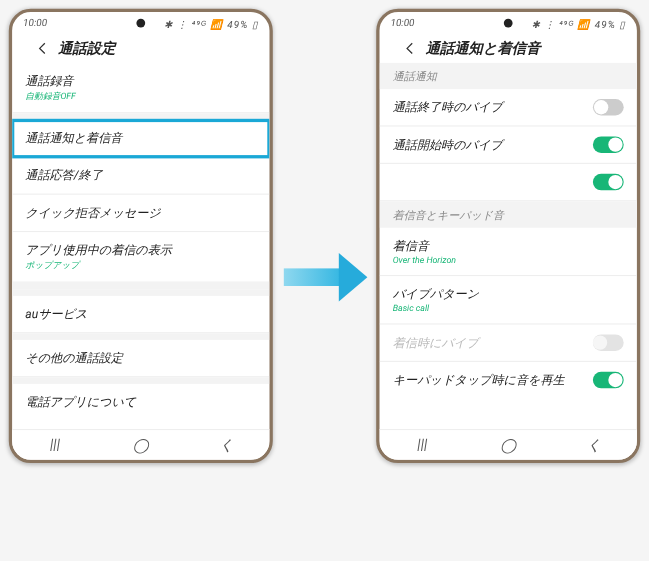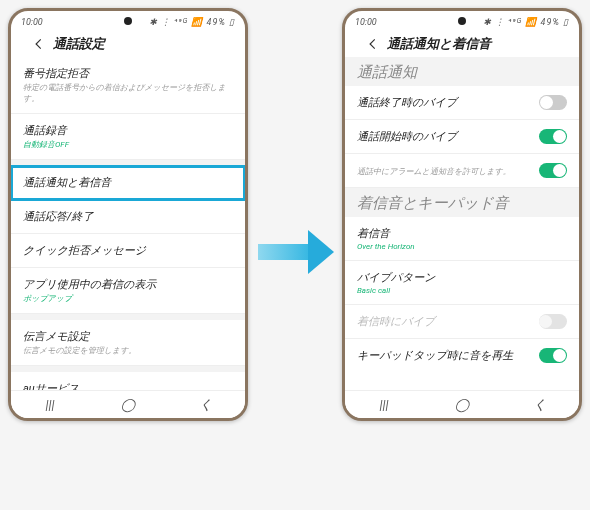--- a/index.html
+++ b/index.html
@@ -39,21 +39,21 @@
     padding: 6px 8px 8px 20px;
   }
   .header .back {
     width: 16px; height: 16px; display: flex; align-items: center; justify-content: center;
     margin-right: 6px;
   }
   .header .title {
     font-size: 13px; font-weight: 600; color: #222;
   }
   .section-label {
-    font-size: 15px; color: #888; background: #f3f3f3;
+    font-size: 10px; color: #888; background: #f3f3f3;
     padding: 6px 12px 4px;
   }
   .row {
     padding: 9px 12px;
     border-bottom: 1px solid #eee;
     display: flex; align-items: center; justify-content: space-between;
   }
   .row:last-child { border-bottom: none; }
   .row .txt { flex: 1; }
   .row .label { font-size: 11px; color: #222; }
@@ -118,26 +118,20 @@
     <span class="back">
       <svg class="chev" viewBox="0 0 24 24">
           <path d="M15 4 L7 12 L15 20" stroke="#333" stroke-width="2" fill="none"></path>
         </svg>
     </span>
     <span class="title">通話設定</span>
   </div>
   <div class="scroll" id="left-list">
       <div class="row">
         <div class="txt">
-          <div class="label">番号指定拒否</div>
-          <div class="sub">特定の電話番号からの着信およびメッセージを拒否します。</div>
-        </div>
-      </div>
-      <div class="row">
-        <div class="txt">
           <div class="label">通話録音</div>
           <div class="sub accent">自動録音OFF</div>
         </div>
       </div>
       <div class="gap"></div>
       <div class="row highlight">
         <div class="txt">
           <div class="label">通話通知と着信音</div>
         </div>
       </div>
@@ -151,26 +145,20 @@
           <div class="label">クイック拒否メッセージ</div>
         </div>
       </div>
       <div class="row">
         <div class="txt">
           <div class="label">アプリ使用中の着信の表示</div>
           <div class="sub accent">ポップアップ</div>
         </div>
       </div>
       <div class="gap"></div>
-      <div class="row">
-        <div class="txt">
-          <div class="label">伝言メモ設定</div>
-          <div class="sub">伝言メモの設定を管理します。</div>
-        </div>
-      </div>
       <div class="gap"></div>
       <div class="row">
         <div class="txt">
           <div class="label">auサービス</div>
         </div>
       </div>
       <div class="gap"></div>
       <div class="row">
         <div class="txt">
           <div class="label">その他の通話設定</div>
@@ -218,21 +206,20 @@
         <div class="toggle off"></div>
       </div>
       <div class="row">
         <div class="txt">
           <div class="label">通話開始時のバイブ</div>
         </div>
         <div class="toggle on"></div>
       </div>
       <div class="row">
         <div class="txt">
-          <div class="sub">通話中にアラームと通知音を許可します。</div>
         </div>
         <div class="toggle on"></div>
       </div>
       <div class="section-label">着信音とキーパッド音</div>
       <div class="row">
         <div class="txt">
           <div class="label">着信音</div>
           <div class="sub accent">Over the Horizon</div>
         </div>
       </div>

